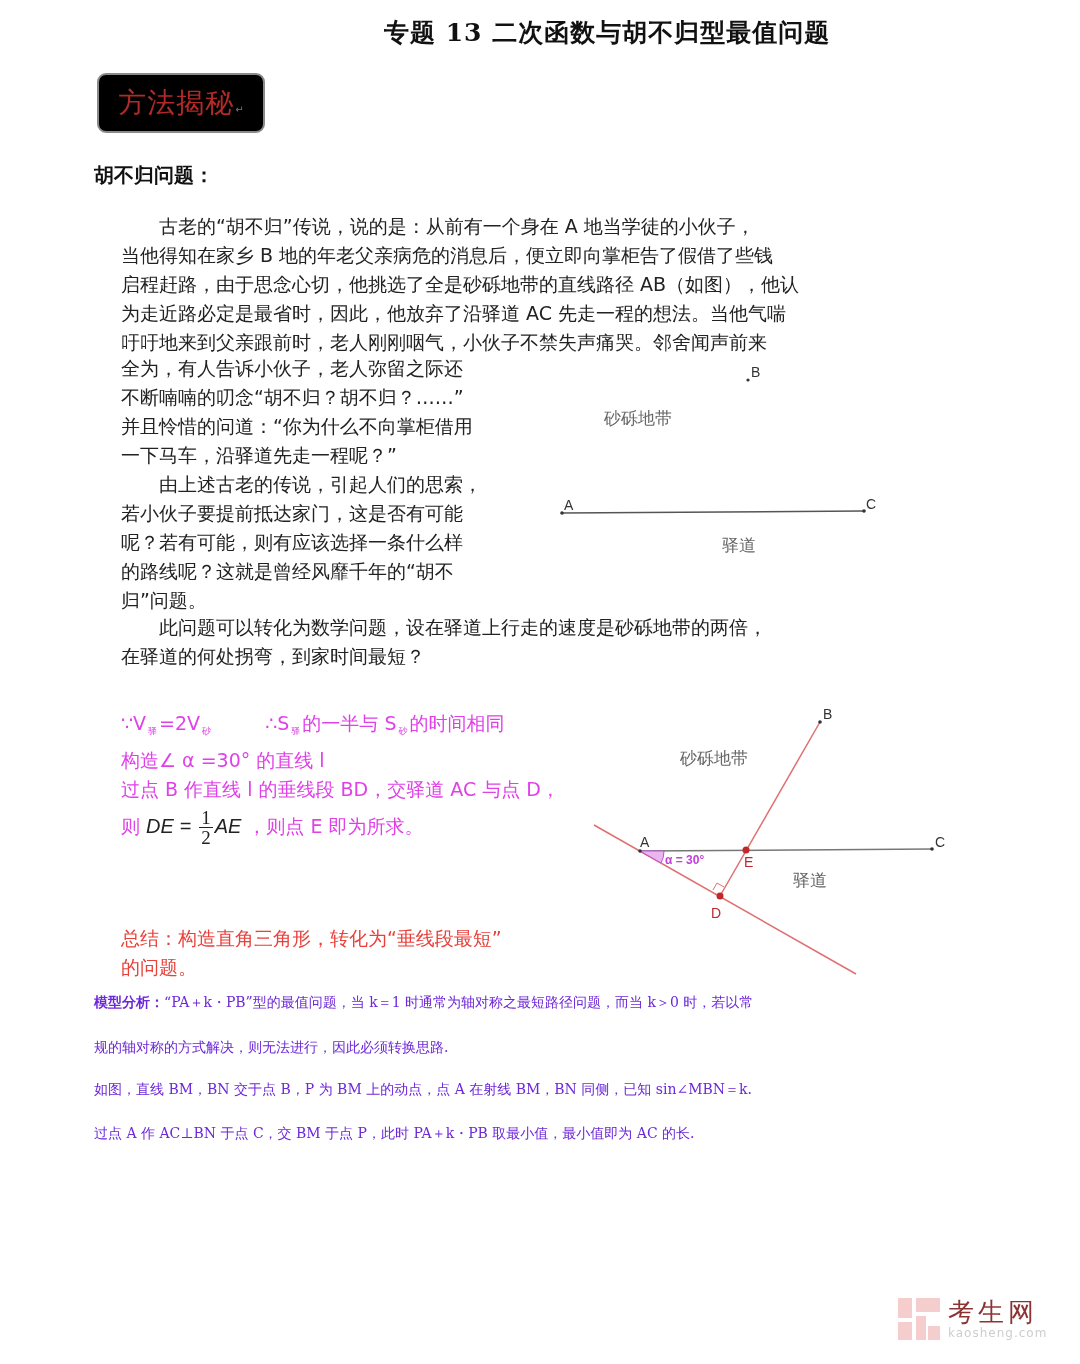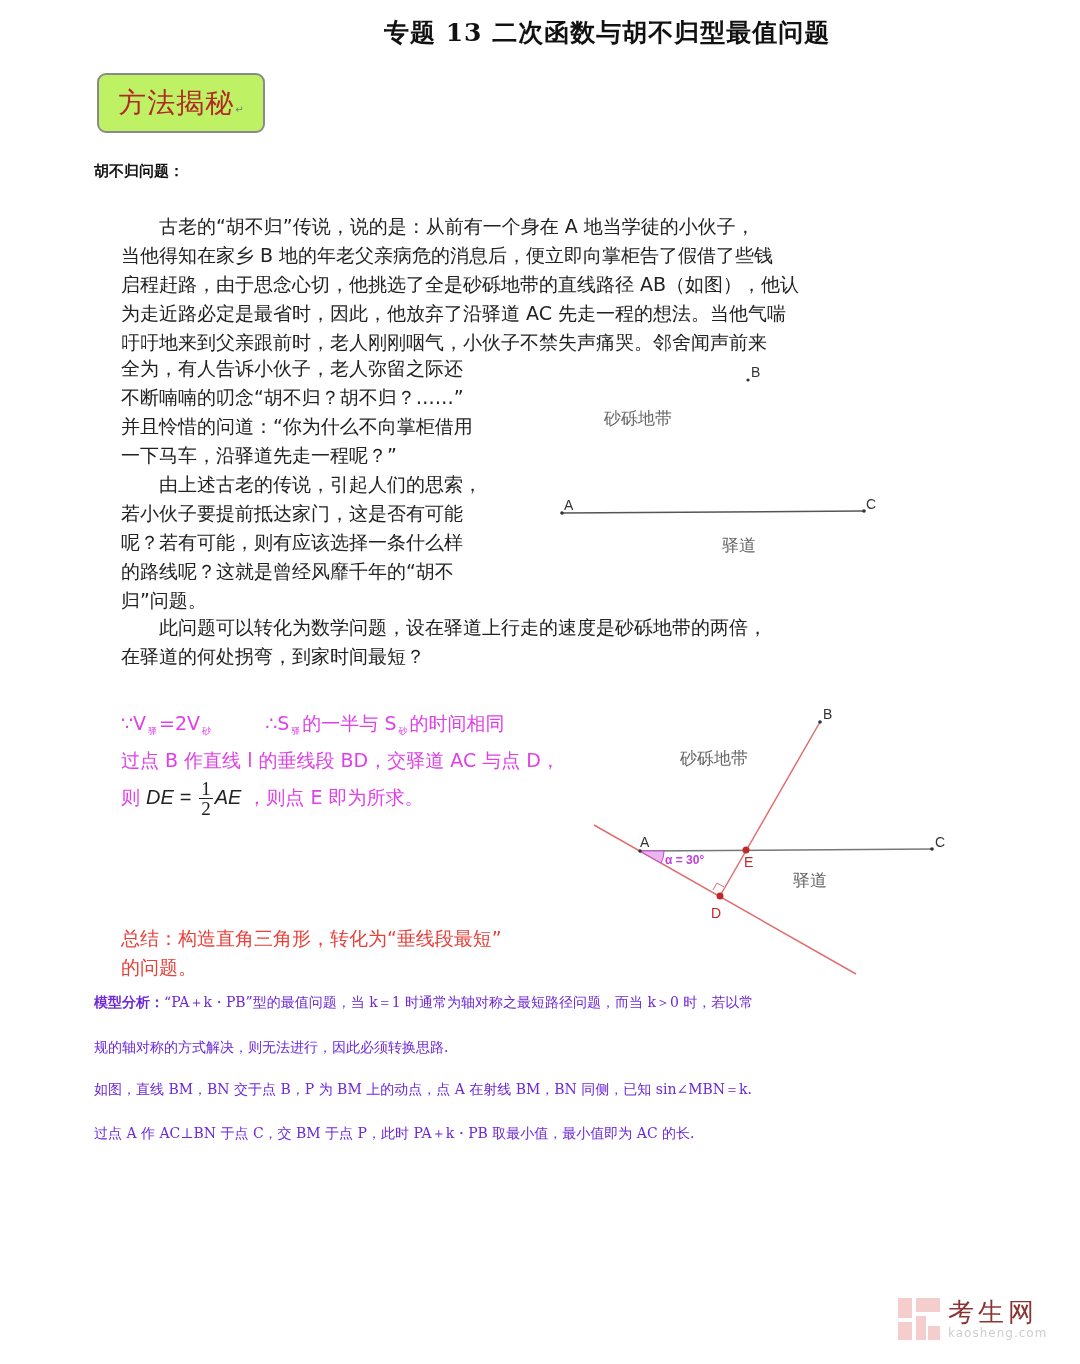--- a/index.html
+++ b/index.html
@@ -1,21 +1,21 @@
 <!DOCTYPE html>
 <html><head>
 <meta charset="utf-8">
 <style>
   html, body { margin: 0; padding: 0; background: #ffffff; }
   body { width: 1080px; height: 1364px; position: relative; overflow: hidden; font-family: "DejaVu Sans", sans-serif; color: #222; }
   .title { position: absolute; left: 384px; top: 16px; font-family: "DejaVu Serif", serif; font-weight: bold; font-size: 25px; letter-spacing: 1px; color: #111; }
-  .badge { position: absolute; left: 97px; top: 73px; width: 168px; height: 60px; border: 2px solid #8a8a8a; border-radius: 9px; background: #bef264; box-sizing: border-box; display: flex; align-items: center; justify-content: center; }
+  .badge { position: absolute; left: 97px; top: 73px; width: 168px; height: 60px; border: 2px solid #8a8a8a; border-radius: 9px; background: #000000; box-sizing: border-box; display: flex; align-items: center; justify-content: center; }
   .badge-text { font-family: "DejaVu Serif", serif; font-size: 28px; color: #b22a27; letter-spacing: 1px; }
   .badge-mark { font-size: 10px; color: #777; margin-left: 1px; margin-top: 12px; }
-  .section-label { position: absolute; left: 94px; top: 162px; font-size: 15px; font-weight: bold; color: #111; }
+  .section-label { position: absolute; left: 94px; top: 162px; font-size: 20px; font-weight: bold; color: #111; }
   .story { position: absolute; font-size: 19px; line-height: 29px; color: #222; white-space: pre-wrap; }
   .story-top { left: 121px; top: 212px; width: 780px; }
   .story-left { left: 121px; top: 354px; width: 420px; }
   .story-bottom { left: 121px; top: 613px; width: 780px; }
   .fig { position: absolute; }
   .analysis { position: absolute; left: 121px; top: 709px; color: #e040e8; font-size: 19px; line-height: 29px; }
   .analysis .sub { font-size: 9px; vertical-align: -4px; margin: 0 2px; }
   .frac { display: inline-flex; flex-direction: column; align-items: center; vertical-align: middle; font-family: "Liberation Serif", serif; color: #222; font-size: 19px; line-height: 19px; margin: 0 2px; }
   .frac .num { border-bottom: 1px solid #222; padding: 0 2px; }
   .math { font-family: Liberation Sans, sans-serif; font-style: italic; color: #222; font-size: 20px; }
@@ -67,20 +67,21 @@
   <text x="54" y="69" font-family="DejaVu Serif, serif" font-size="17" fill="#666">砂砾地带</text>
   <text x="172" y="196" font-family="DejaVu Serif, serif" font-size="17" fill="#666">驿道</text>
 </svg>
 
 <div class="analysis">
   <div>
     <span>∵V</span><span class="sub">驿</span><span>=2V</span><span class="sub">砂</span>
     <span style="display:inline-block; width:40px;"></span>
     <span>∴S</span><span class="sub">驿</span><span>的一半与 S</span><span class="sub">砂</span><span>的时间相同</span>
   </div>
+  <div>构造∠ α =30° 的直线 l</div>
   <div>过点 B 作直线 l 的垂线段 BD，交驿道 AC 与点 D，</div>
   <div style="margin-top:4px;">
     <span>则</span>
     <span class="math">DE =</span>
     <span class="frac">
       <span class="num">1</span>
       <span>2</span>
     </span><span class="math">AE</span>
     <span>，则点 E 即为所求。</span>
   </div>

